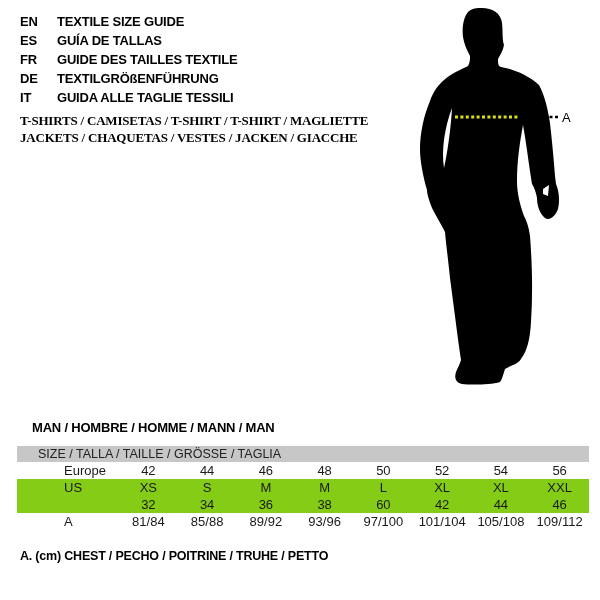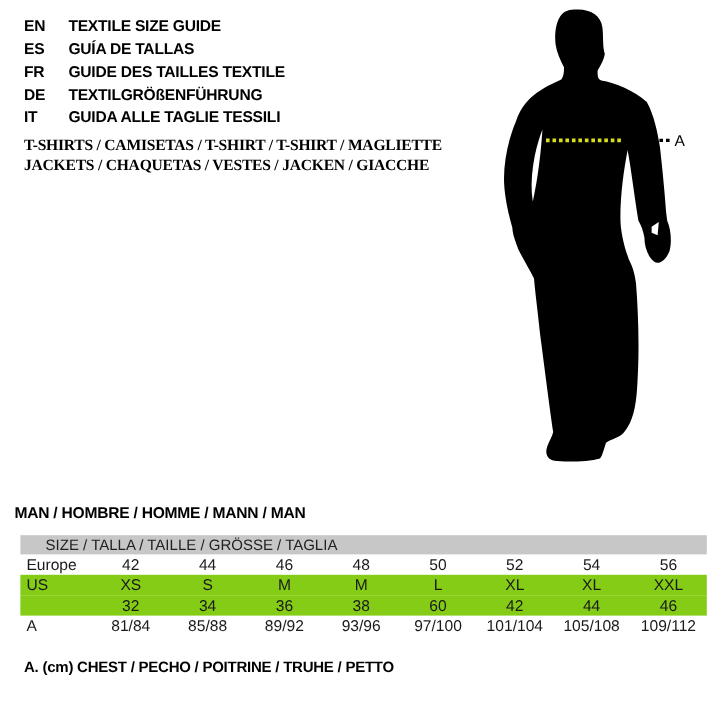--- a/index.html
+++ b/index.html
@@ -10,27 +10,27 @@
   
   .lang-block{position:absolute;top:12px;left:20px;}
   .lang-row{display:flex;line-height:19px;font-size:13px;font-weight:bold;letter-spacing:-0.2px;}
   .lang-code{width:37px;flex:0 0 37px;}
   
   .cat-block{position:absolute;top:112px;left:20px;}
   .cat-line{font-size:13px;font-weight:bold;line-height:17px;letter-spacing:-0.2px;white-space:nowrap;font-family:Liberation Serif, serif;}
   
   .figure-wrap{position:absolute;left:390px;top:0;width:200px;height:400px;}
   
-  .man-title{position:absolute;top:420px;left:12px;font-size:13px;font-weight:bold;letter-spacing:-0.2px;}
+  .man-title{position:absolute;top:420px;left:32px;font-size:13px;font-weight:bold;letter-spacing:-0.2px;}
   
   .size-table{position:absolute;top:446px;left:17px;width:572px;font-size:13px;color:#1a1a1a;}
   .st-header{height:16px;line-height:16px;background:#c7c7c7;padding-left:21px;font-size:12.5px;color:#222;}
   .st-row{display:flex;height:17px;line-height:17px;}
   .st-row.stripe{background:#84cc16;}
-  .st-label{flex:0 0 55px;padding-left:5px;}
+  .st-label{flex:0 0 55px;padding-left:5px;margin-left:42px;}
   .st-cell{flex:1;text-align:center;}
   
   .footnote{position:absolute;top:549px;left:20px;font-size:12.5px;font-weight:bold;letter-spacing:-0.2px;}
 </style>
 </head>
 <body>
 
 <div id="stage">
 
   <div class="lang-block">

